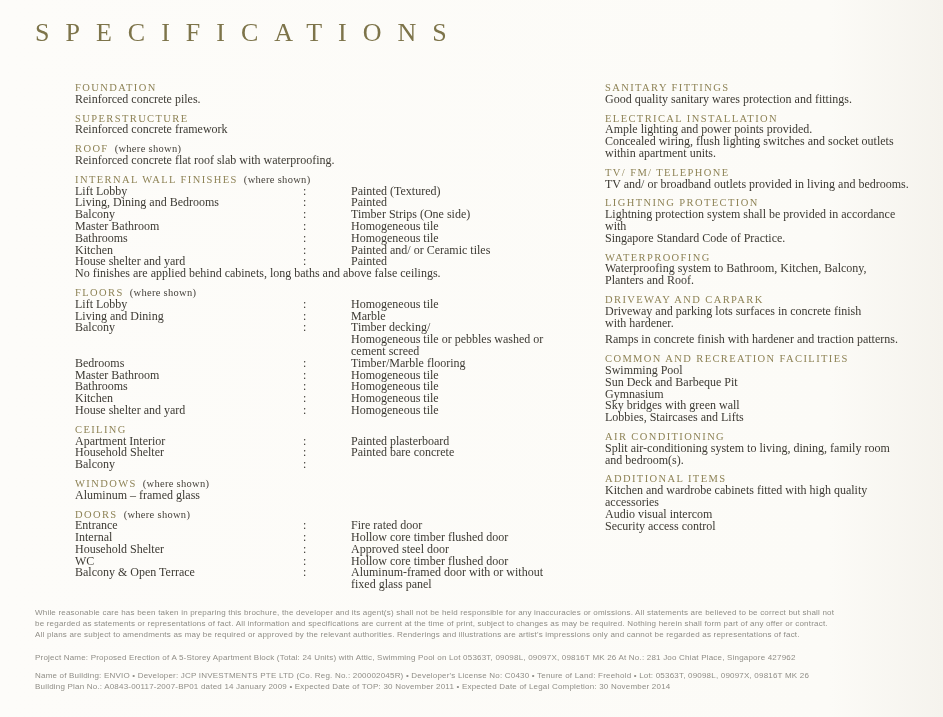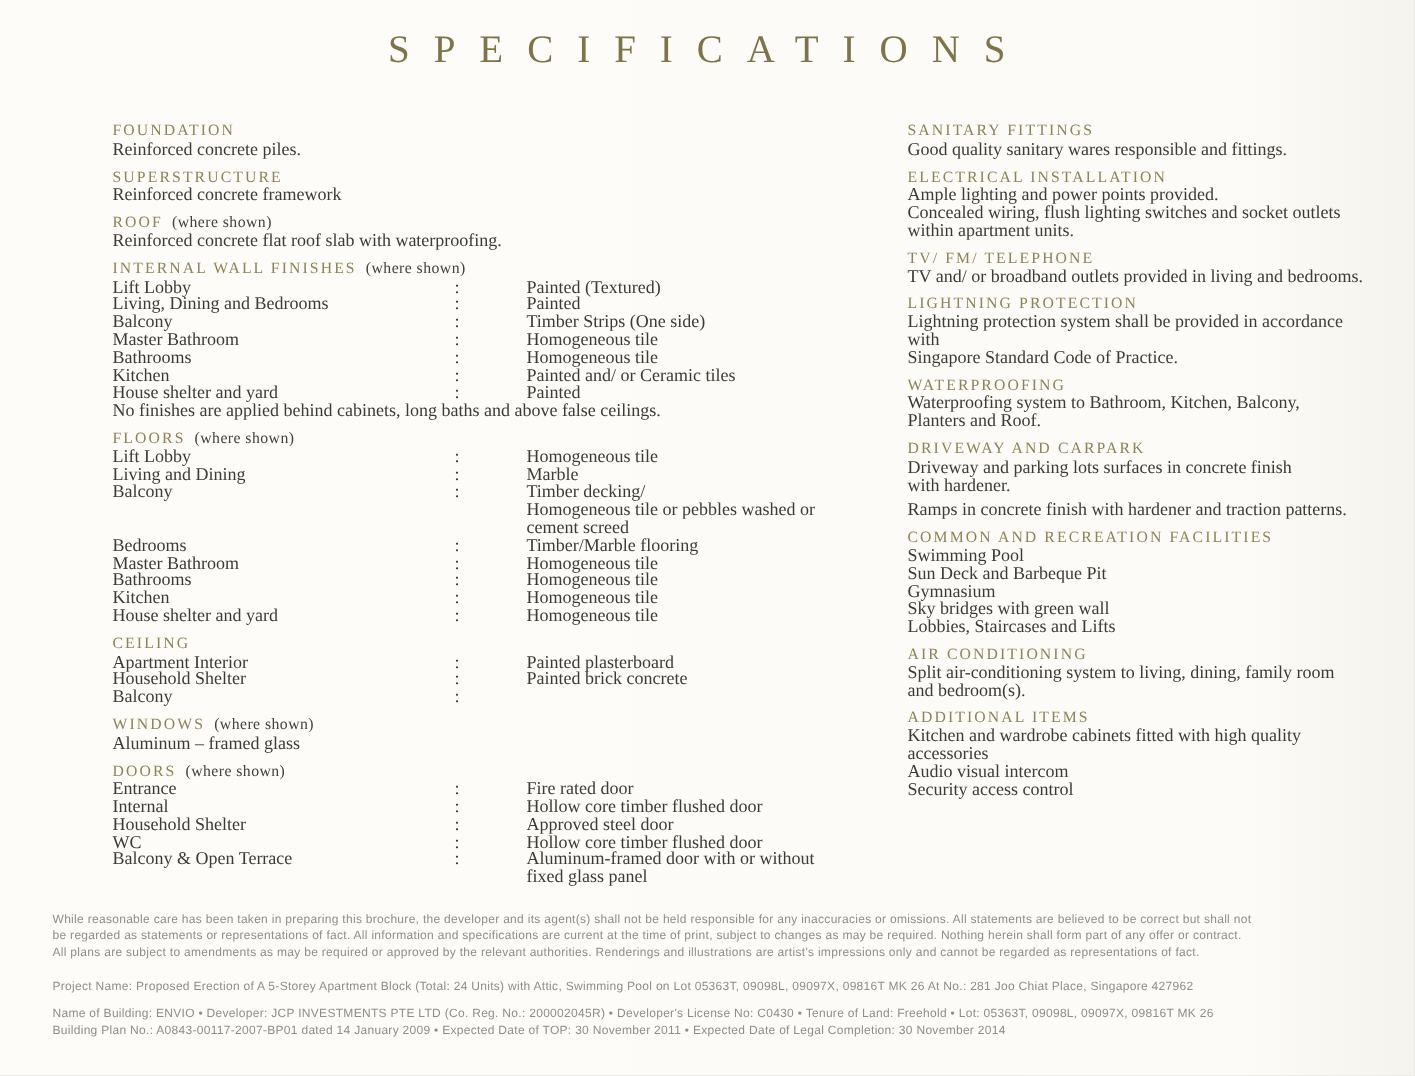--- a/index.html
+++ b/index.html
@@ -14,21 +14,20 @@
     color:#3d3a33;
     overflow:hidden;
   }
   .title {
     margin:0 0 34px 0;
     font-size:26px;
     font-weight:normal;
     letter-spacing:16px;
     color:#7d744a;
     white-space:nowrap;
-    text-align:center;
   }
   .columns { display:flex; }
   .col-left  { width:530px; flex:0 0 530px; }
   .col-right { flex:1 1 auto; }
   .section { margin-bottom:7px;margin-left:40px; }
   .heading {
     font-size:10.5px;
     line-height:11.8px;
     letter-spacing:1.4px;
     color:#8e8356;
@@ -168,21 +167,21 @@
         <div class="section">
           <div class="heading"><span class="heading-text">CEILING</span></div>
           <div class="spec-row">
             <span class="row-label">Apartment Interior</span>
             <span class="row-colon">:</span>
             <span class="row-value">Painted plasterboard</span>
           </div>
           <div class="spec-row">
             <span class="row-label">Household Shelter</span>
             <span class="row-colon">:</span>
-            <span class="row-value">Painted brick concrete</span>
+            <span class="row-value">Painted bare concrete</span>
           </div>
           <div class="spec-row">
             <span class="row-label">Balcony</span>
             <span class="row-colon">:</span>
           </div>
         </div>
         <div class="section">
           <div class="heading"><span class="heading-text">WINDOWS</span> <span class="suffix">(where shown)</span></div>
           <div class="body-line">Aluminum – framed glass</div>
         </div>
@@ -211,21 +210,21 @@
           <div class="spec-row">
             <span class="row-label">Balcony &amp; Open Terrace</span>
             <span class="row-colon">:</span>
             <span class="row-value">Aluminum-framed door with or without fixed glass panel</span>
           </div>
         </div>
       </div>
     <div class="col col-right" id="col-right">
         <div class="section">
           <div class="heading"><span class="heading-text">SANITARY FITTINGS</span></div>
-          <div class="body-line">Good quality sanitary wares responsible and fittings.</div>
+          <div class="body-line">Good quality sanitary wares protection and fittings.</div>
         </div>
         <div class="section">
           <div class="heading"><span class="heading-text">ELECTRICAL INSTALLATION</span></div>
           <div class="body-line">Ample lighting and power points provided.</div>
           <div class="body-line">Concealed wiring, flush lighting switches and socket outlets</div>
           <div class="body-line">within apartment units.</div>
         </div>
         <div class="section">
           <div class="heading"><span class="heading-text">TV/ FM/ TELEPHONE</span></div>
           <div class="body-line">TV and/ or broadband outlets provided in living and bedrooms.</div>

